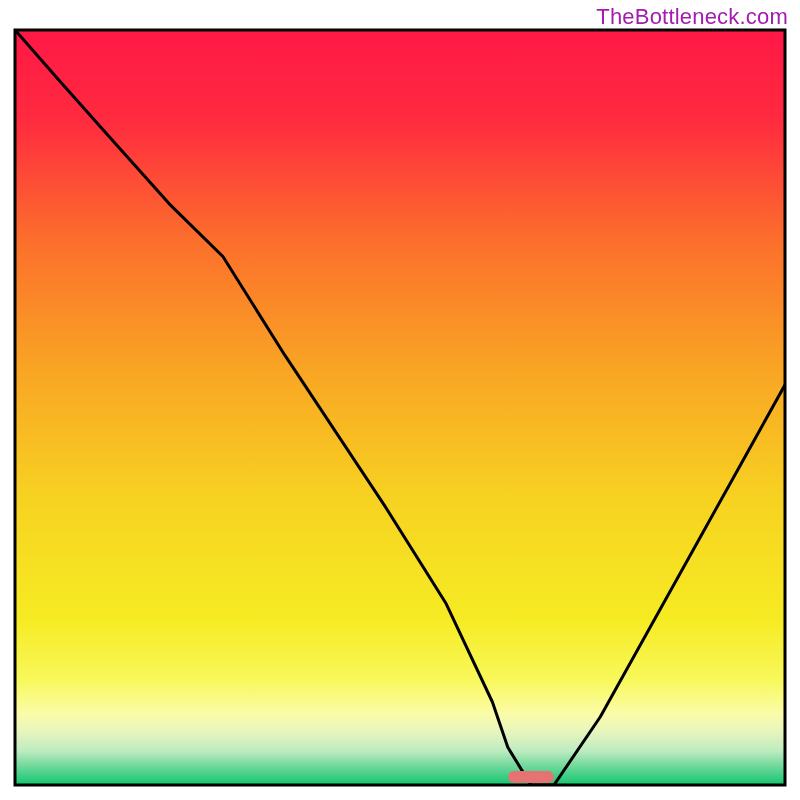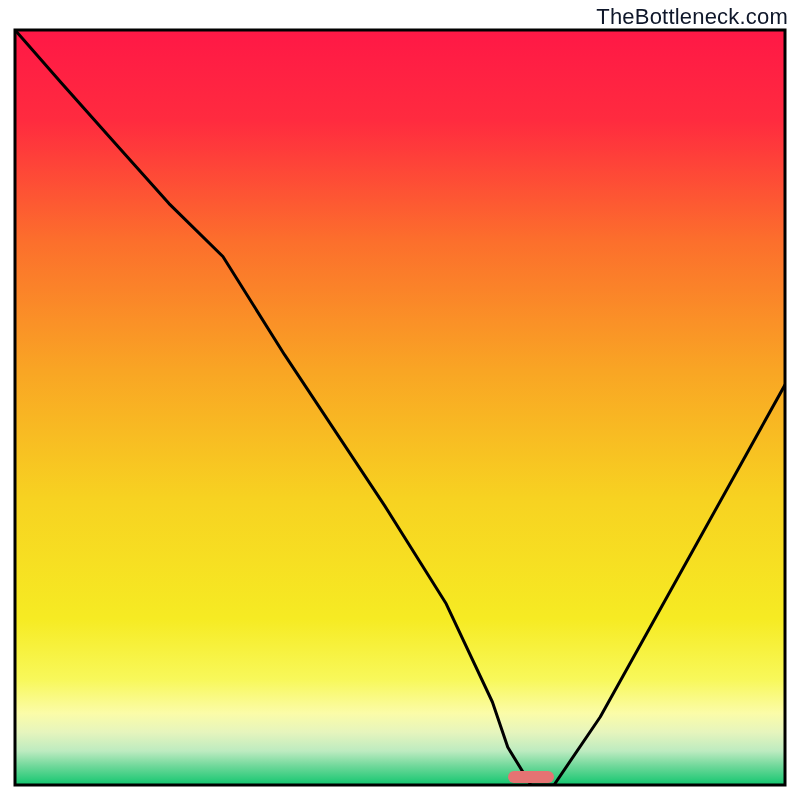--- a/index.html
+++ b/index.html
@@ -46,21 +46,21 @@
     height: 12px;
     border-radius: 6px;
     background: #e57373;
   }
   .watermark {
     position: absolute;
     top: 4px;
     right: 12px;
     font-family: Arial, Helvetica, sans-serif;
     font-size: 22px;
-    color: #0f172a;
+    color: #a21caf;
     letter-spacing: 0.2px;
   }
 </style>
 </head>
 <body>
 
 <div class="frame">
 
   <div class="watermark">TheBottleneck.com</div>
 

